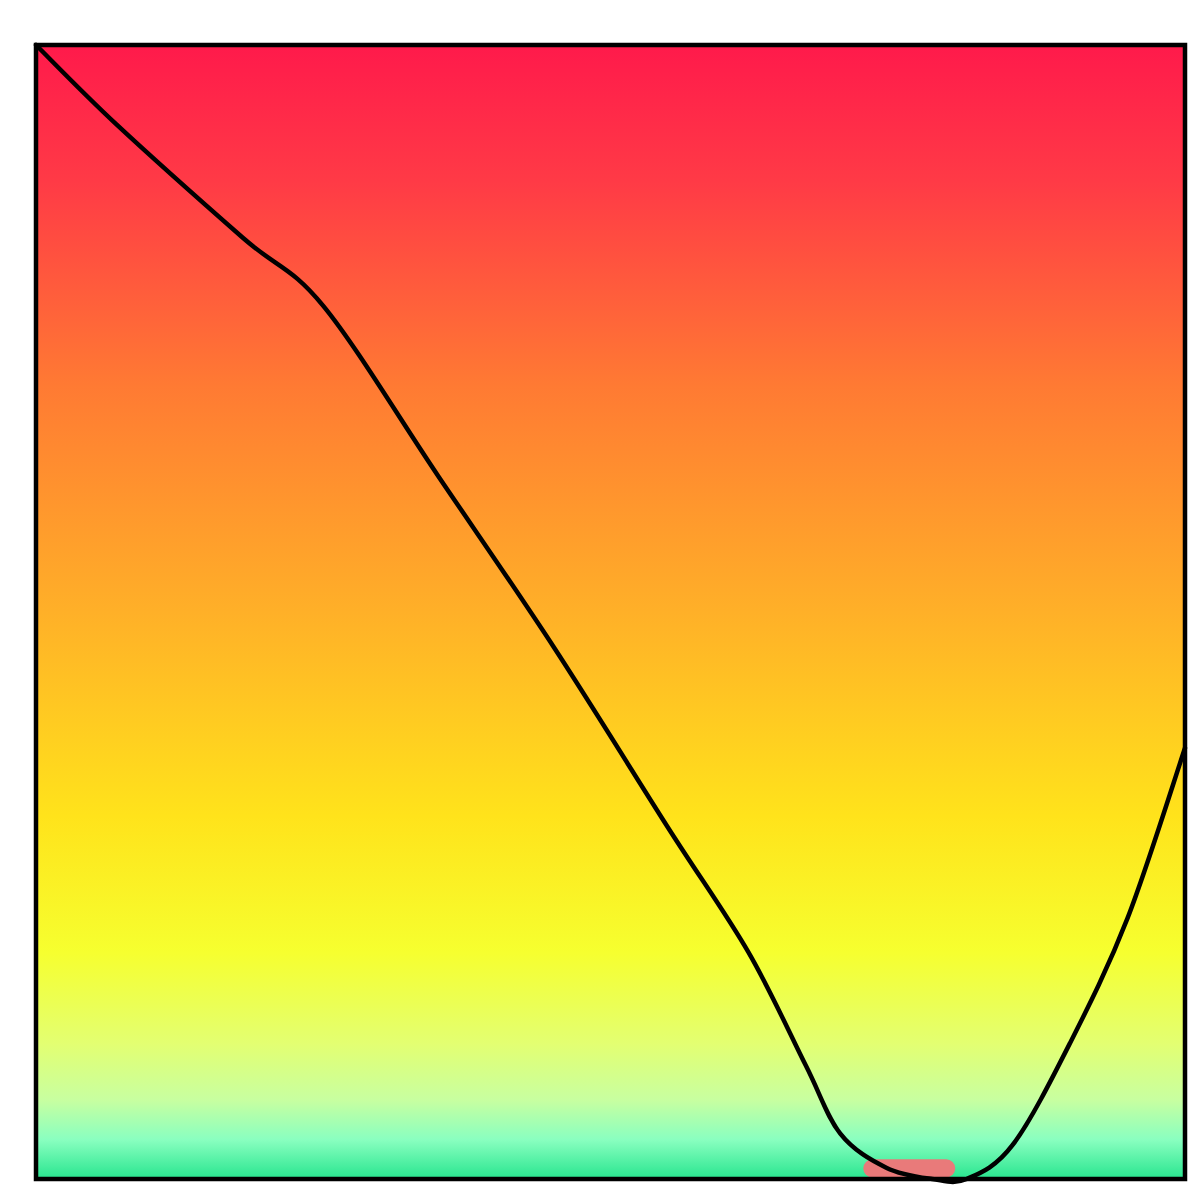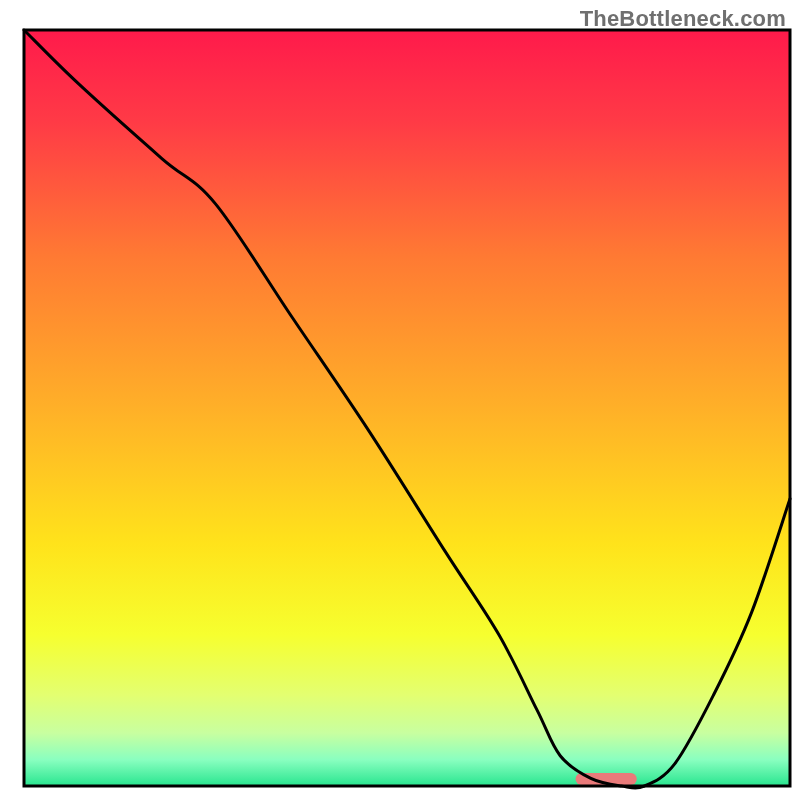--- a/index.html
+++ b/index.html
@@ -28,21 +28,20 @@
   svg.chart {
     position: absolute;
     left: 0;
     top: 0;
   }
 </style>
 </head>
 <body>
 
 <div class="wrap">
-  <div class="watermark">TheBottleneck.com</div>
 
   <svg class="chart" id="chart-svg" width="800" height="800" viewBox="0 0 800 800">
     <defs>
       <linearGradient id="bg-grad" x1="0" y1="0" x2="0" y2="1">
           <stop offset="0.00%" stop-color="#ff1a4b"></stop>
           <stop offset="12.00%" stop-color="#ff3a46"></stop>
           <stop offset="30.00%" stop-color="#ff7a33"></stop>
           <stop offset="50.00%" stop-color="#ffb028"></stop>
           <stop offset="68.00%" stop-color="#ffe31b"></stop>
           <stop offset="80.00%" stop-color="#f6ff2f"></stop>

